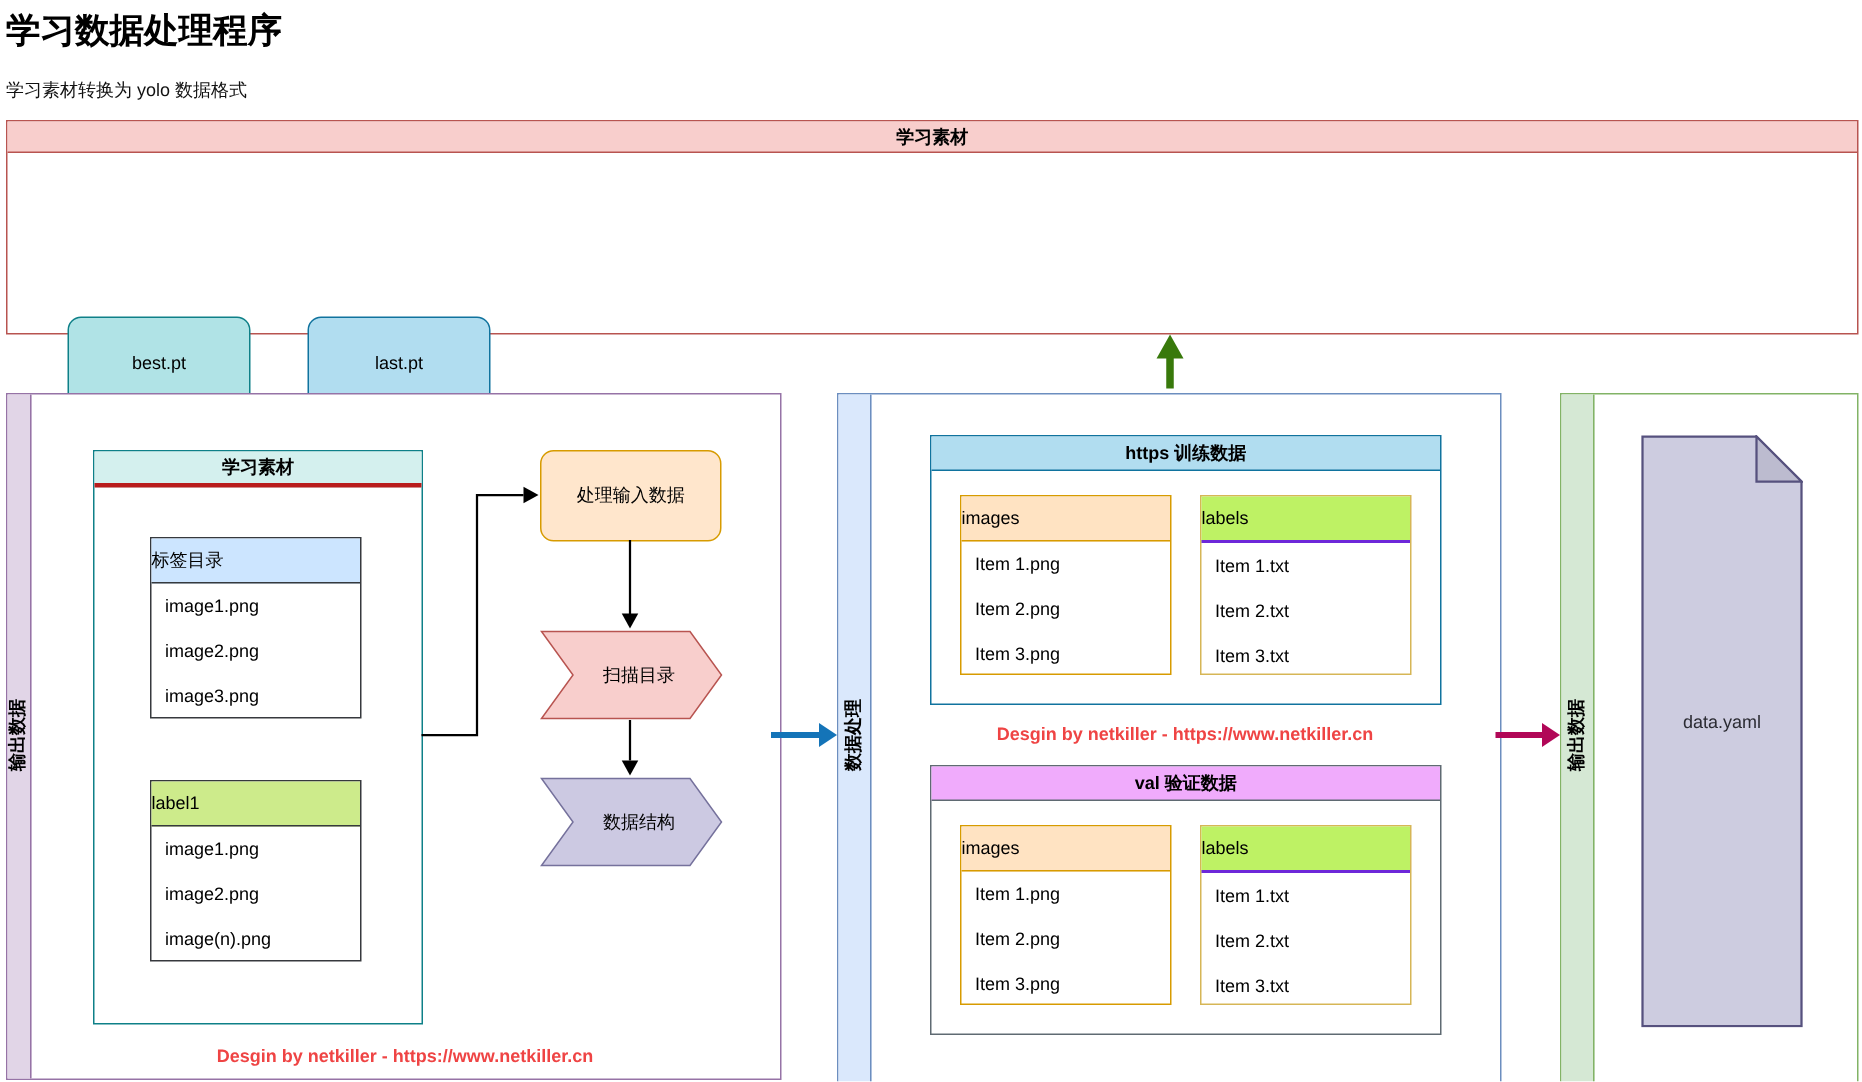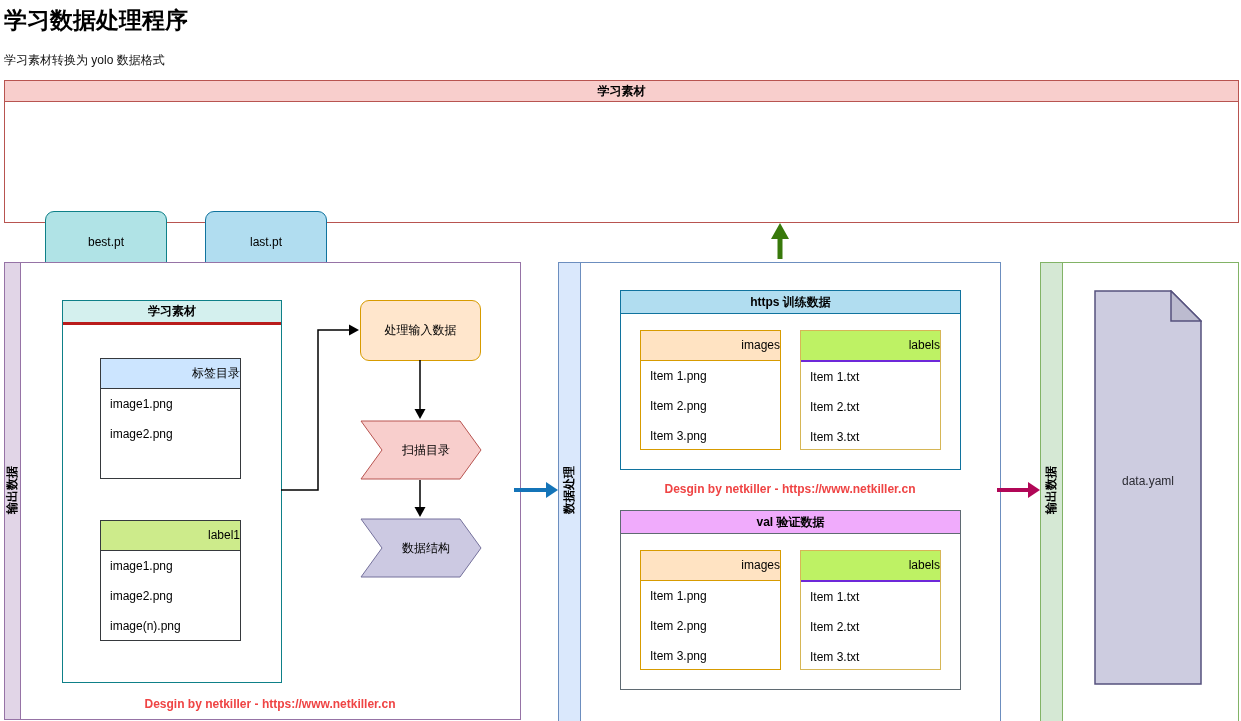--- a/index.html
+++ b/index.html
@@ -38,21 +38,21 @@
   .tbox-head { position:absolute; left:0; right:0; top:0; text-align:center; font-size:12px; }
   #material-box { left:62px; top:300px; width:218px; height:381px; border:1px solid #0e8088; }
   #material-head { height:21px; line-height:21px; background:#d4f0ee; border-bottom:3px solid #b91c1c; font-weight:bold; }
   #train-box { left:620px; top:290px; width:339px; height:178px; border:1px solid #10739e; }
   #train-head { height:22px; line-height:22px; background:#b1ddf0; border-bottom:1px solid #10739e; font-weight:bold; }
   #val-box { left:620px; top:510px; width:339px; height:178px; border:1px solid #5f6a72; }
   #val-head { height:22px; line-height:22px; background:#f0abfc; border-bottom:1px solid #5f6a72; font-weight:bold; }
 
   
   .list-box { position:absolute; width:139px; background:#fff; }
-  .list-head { height:29px; line-height:29px; text-align:right; font-size:12px; }
+  .list-head { height:29px; line-height:29px; text-align:left; font-size:12px; }
   .list-item { height:30px; line-height:30px; padding-left:9px; font-size:12px; white-space:nowrap; }
   #labeldir-box { left:100px; top:358px; height:119px; border:1px solid #36393d; }
   #labeldir-head { background:#cce5ff; border-bottom:1px solid #36393d; }
   #label1-box { left:100px; top:520px; height:119px; border:1px solid #36393d; }
   #label1-head { background:#cdeb8b; border-bottom:1px solid #36393d; }
   #train-images { left:640px; top:330px; height:118px; border:1px solid #d79b00; }
   #train-labels { left:800px; top:330px; height:118px; border:1px solid #d6b656; }
   #val-images   { left:640px; top:550px; height:118px; border:1px solid #d79b00; }
   #val-labels   { left:800px; top:550px; height:118px; border:1px solid #d6b656; }
   .images-head { background:#ffe3c2; border-bottom:1px solid #d79b00; }
@@ -102,20 +102,21 @@
   <div class="vlabel" id="left-vlabel">输出数据</div>
 
   <div class="abs tbox" id="material-box">
     <div class="tbox-head" id="material-head">学习素材</div>
   </div>
 
   <div class="list-box" id="labeldir-box">
     <div class="list-head" id="labeldir-head">标签目录</div>
     <div class="list-item">image1.png</div>
     <div class="list-item">image2.png</div>
+    <div class="list-item">image3.png</div>
   </div>
 
   <div class="list-box" id="label1-box">
     <div class="list-head" id="label1-head">label1</div>
     <div class="list-item">image1.png</div>
     <div class="list-item">image2.png</div>
     <div class="list-item">image(n).png</div>
   </div>
 
   <div class="abs" id="process-input">

